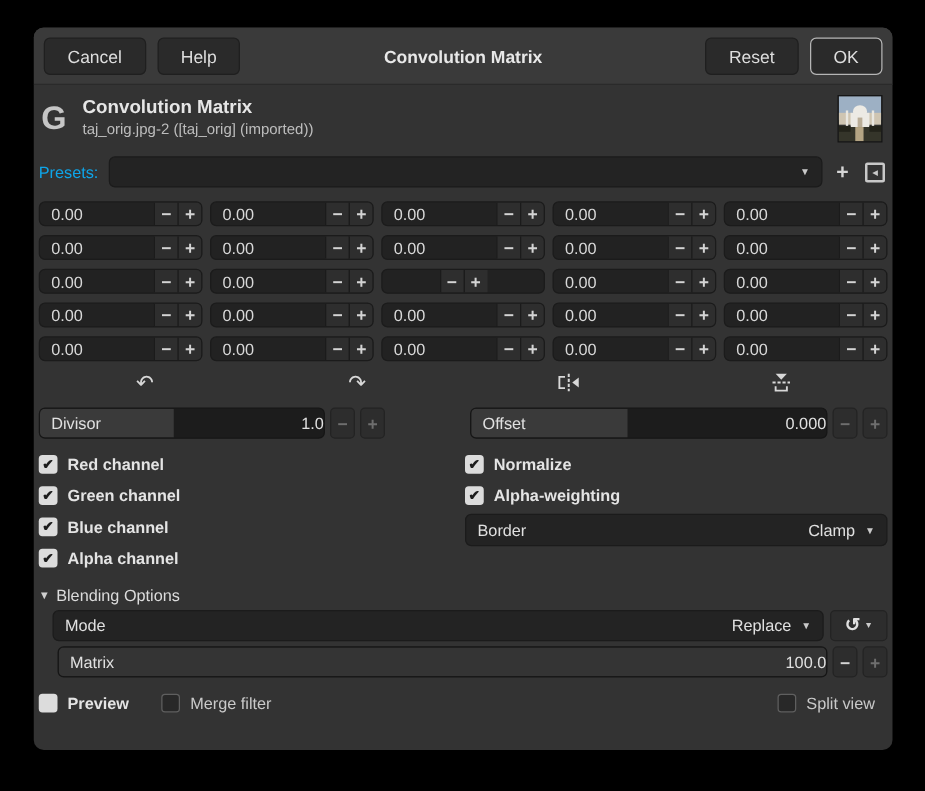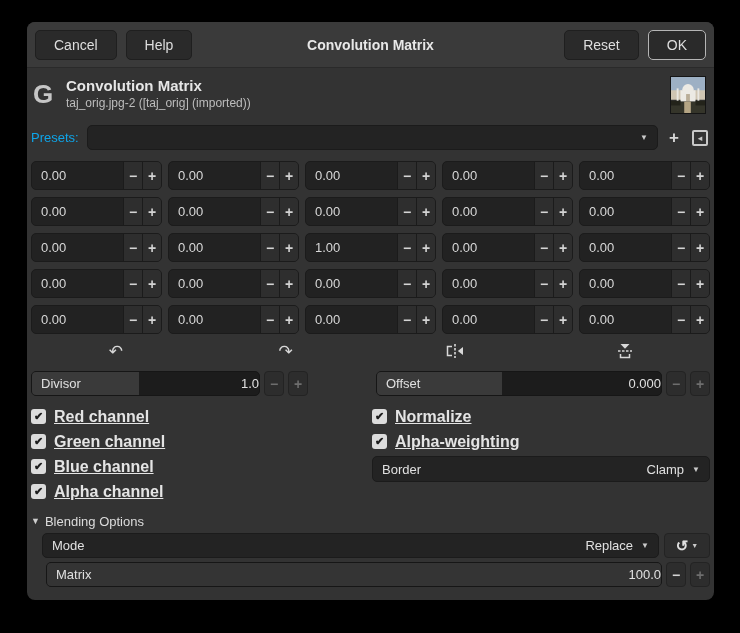--- a/index.html
+++ b/index.html
@@ -35,21 +35,21 @@
            border-radius:5px; padding:0 9px; font-size:13px; color:#e0e0e0; }
   .presets-combo { flex:1; }
   .combo .flex { flex:1; }
   .arrow { font-size:8px; color:#c9c9c9; margin-left:8px; }
   .plus-tool { width:20px; text-align:center; color:#d6d6d6; font-size:17px; font-weight:700; margin-left:6px; }
   .boxicon { width:16px; height:16px; border:2px solid #c9c9c9; border-radius:2px; display:flex; align-items:center;
              justify-content:center; font-size:9px; color:#c9c9c9; margin-left:8px; margin-right:2px; }
 
   
   .matrix { display:grid; grid-template-columns:repeat(5,1fr); gap:7px 6px; margin-top:11px; }
-  .cell { display:flex; height:29px; background:#222222; border:1px solid #1b1b1b; border-radius:5px; overflow:hidden;justify-content:center; }
+  .cell { display:flex; height:20px; background:#222222; border:1px solid #1b1b1b; border-radius:5px; overflow:hidden;justify-content:center; }
   .cell .val { flex:1; font-size:13px; color:#d8d8d8; padding-left:9px; display:flex; align-items:center; }
   .sbtn { width:19px; display:flex; align-items:center; justify-content:center; background:#2e2e2e;
           border-left:1px solid #1b1b1b; color:#d4d4d4; font-size:14px; font-weight:700; }
 
   .tools-row { display:grid; grid-template-columns:repeat(4,1fr); margin-top:6px; height:22px; }
   .tool { display:flex; align-items:center; justify-content:center; color:#d8d8d8; font-size:17px; }
 
   
   .sliders-row { display:flex; margin-top:9px; height:25px; }
   .slider-group { display:flex; align-items:center; }
@@ -63,21 +63,21 @@
   .spin.dim { color:#6e6e6e; }
 
   
   .checks { display:flex; margin-top:8px; }
   .col-left { width:341px; }
   .col-right { flex:1; }
   .cb { display:flex; align-items:center; height:25px; }
   .cb .box { width:15px; height:15px; border-radius:3px; background:#dcdcdc; display:flex; align-items:center;
              justify-content:center; font-size:11px; color:#1c1c1c; font-weight:700; margin-right:8px; }
   .cb.un .box { background:#282828; border:1px solid #5f5f5f; color:transparent; }
-  .cb .lbl { font-size:16px; font-weight:700; color:#e4e4e4;text-decoration:underline; }
+  .cb .lbl { font-size:13px; font-weight:700; color:#e4e4e4; }
   .cb.un .lbl { font-weight:400; color:#c9c9c9; }
   .border-combo { margin-top:2px; height:26px; }
 
   
   .expander { display:flex; align-items:center; margin-top:9px; height:16px; }
   .exp-tri { font-size:9px; color:#cfcfcf; margin-right:5px; }
   .exp-lbl { font-size:13px; color:#dcdcdc; }
   .mode-row { display:flex; align-items:center; margin-top:4px; margin-left:11px; height:25px; }
   .mode-combo { flex:1; }
   .reset-btn { width:46px; height:25px; margin-left:5px; background:#2d2d2d; border:1px solid #232323;
@@ -195,21 +195,20 @@
             <span class="val">0.00</span>
             <span class="sbtn">−</span>
             <span class="sbtn">+</span>
           </div>
         <div class="cell">
             <span class="val">0.00</span>
             <span class="sbtn">−</span>
             <span class="sbtn">+</span>
           </div>
         <div class="cell">
-            <span class="val">1.00</span>
             <span class="sbtn">−</span>
             <span class="sbtn">+</span>
           </div>
         <div class="cell">
             <span class="val">0.00</span>
             <span class="sbtn">−</span>
             <span class="sbtn">+</span>
           </div>
         <div class="cell">
             <span class="val">0.00</span>

